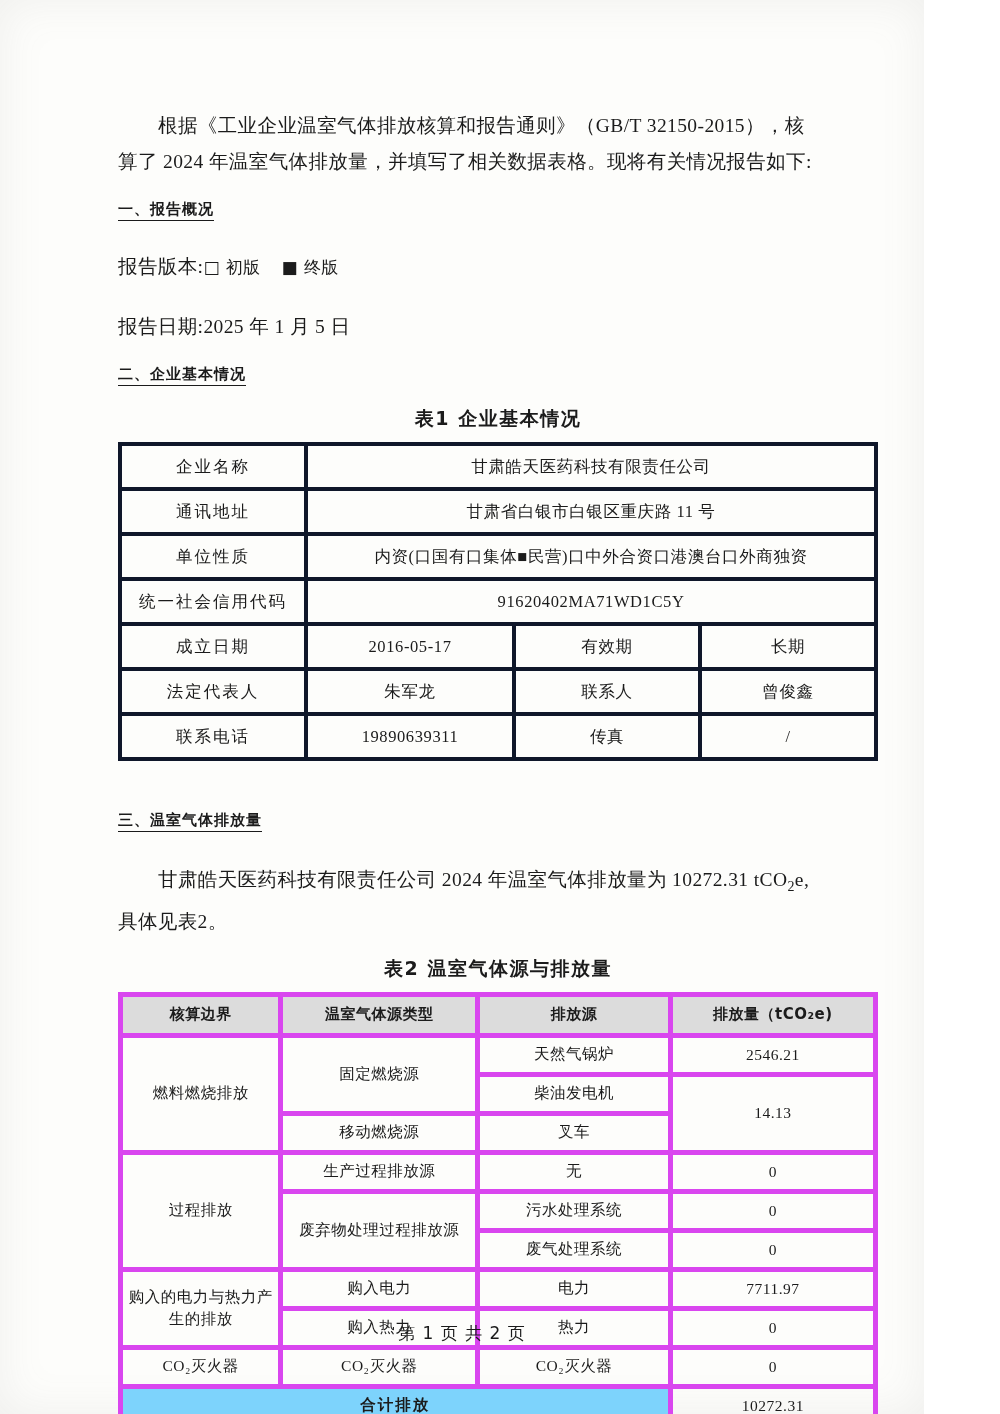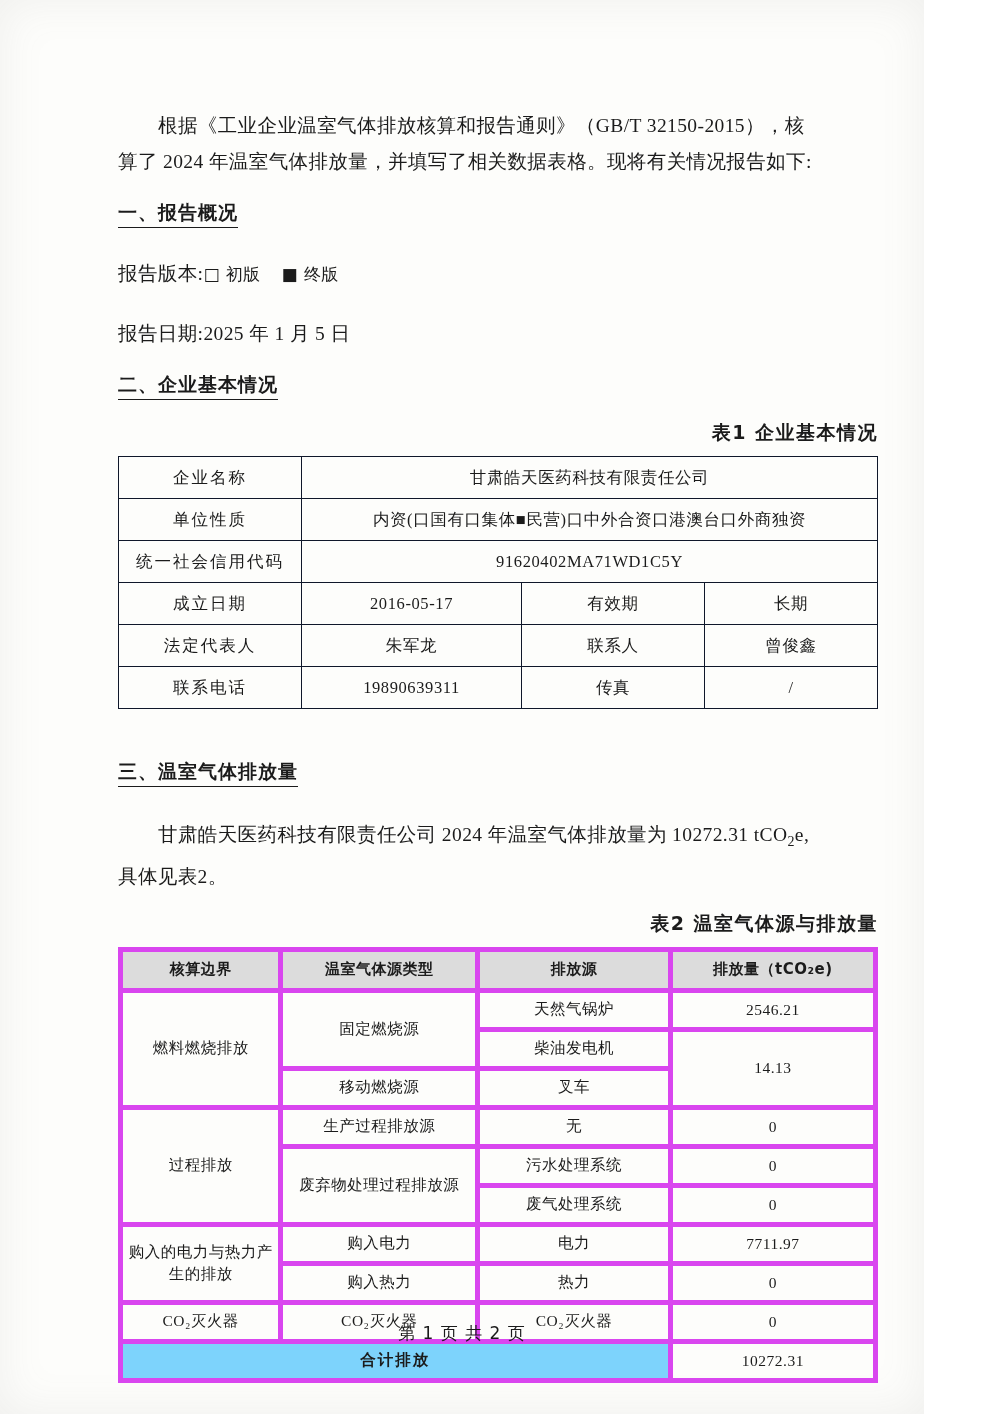--- a/index.html
+++ b/index.html
@@ -39,54 +39,54 @@
   .para {
     font-size: 19.5px;
     line-height: 36px;
     text-align: justify;
     letter-spacing: 0.4px;
     margin: 0 0 4px 0;
   }
   .indent { text-indent: 40px; }
   .section-title {
     font-family: "DejaVu Sans", "Liberation Sans", sans-serif;
-    font-size: 19px;
+    font-size: 15px;
     font-weight: bold;
     letter-spacing: 1px;
     margin: 10px 0 4px 0;
     display: inline-block;
     border-bottom: 1.5px solid #1b1b1b;
     padding-bottom: 1px;
   }
   .section-row { margin: 10px 0 2px 0; }
   .line {
     font-size: 19.5px;
     line-height: 36px;
     letter-spacing: 0.4px;
     margin-top: 24px;
   }
   .checkbox-line .box {
     font-family: "DejaVu Sans", sans-serif;
     font-size: 17px;
   }
   .table-caption {
-    text-align: right;
+    text-align: center;
     font-family: "DejaVu Sans", "Liberation Sans", sans-serif;
     font-size: 19px;
     font-weight: bold;
     letter-spacing: 1.5px;
     margin: 16px 0 10px 0;
   }
   table {
     border-collapse: collapse;
     width: 100%;
     font-size: 16.5px;
   }
   table.t1 td {
-    border: 1px solid #0f172a;
+    border: 4px solid #0f172a;
     height: 39px;
     text-align: center;
     vertical-align: middle;
     letter-spacing: 0.6px;
   }
   table.t1 td.label {
     width: 180px;
     letter-spacing: 2px;
   }
   table.t1 td.value { }
@@ -168,20 +168,24 @@
 
     <div class="table-caption">表1      企业基本情况</div>
 
     <table class="t1">
       <tbody>
         <tr>
           <td class="label">企业名称</td>
           <td class="value" colspan="3">甘肃皓天医药科技有限责任公司</td>
         </tr>
         <tr>
+          <td class="label">通讯地址</td>
+          <td class="value" colspan="3">甘肃省白银市白银区重庆路 11 号</td>
+        </tr>
+        <tr>
           <td class="label">单位性质</td>
           <td class="value" colspan="3">内资(口国有口集体■民营)口中外合资口港澳台口外商独资</td>
         </tr>
         <tr>
           <td class="label">统一社会信用代码</td>
           <td class="value" colspan="3">91620402MA71WD1C5Y</td>
         </tr>
         <tr>
           <td class="label">成立日期</td>
           <td class="value">2016-05-17</td>

